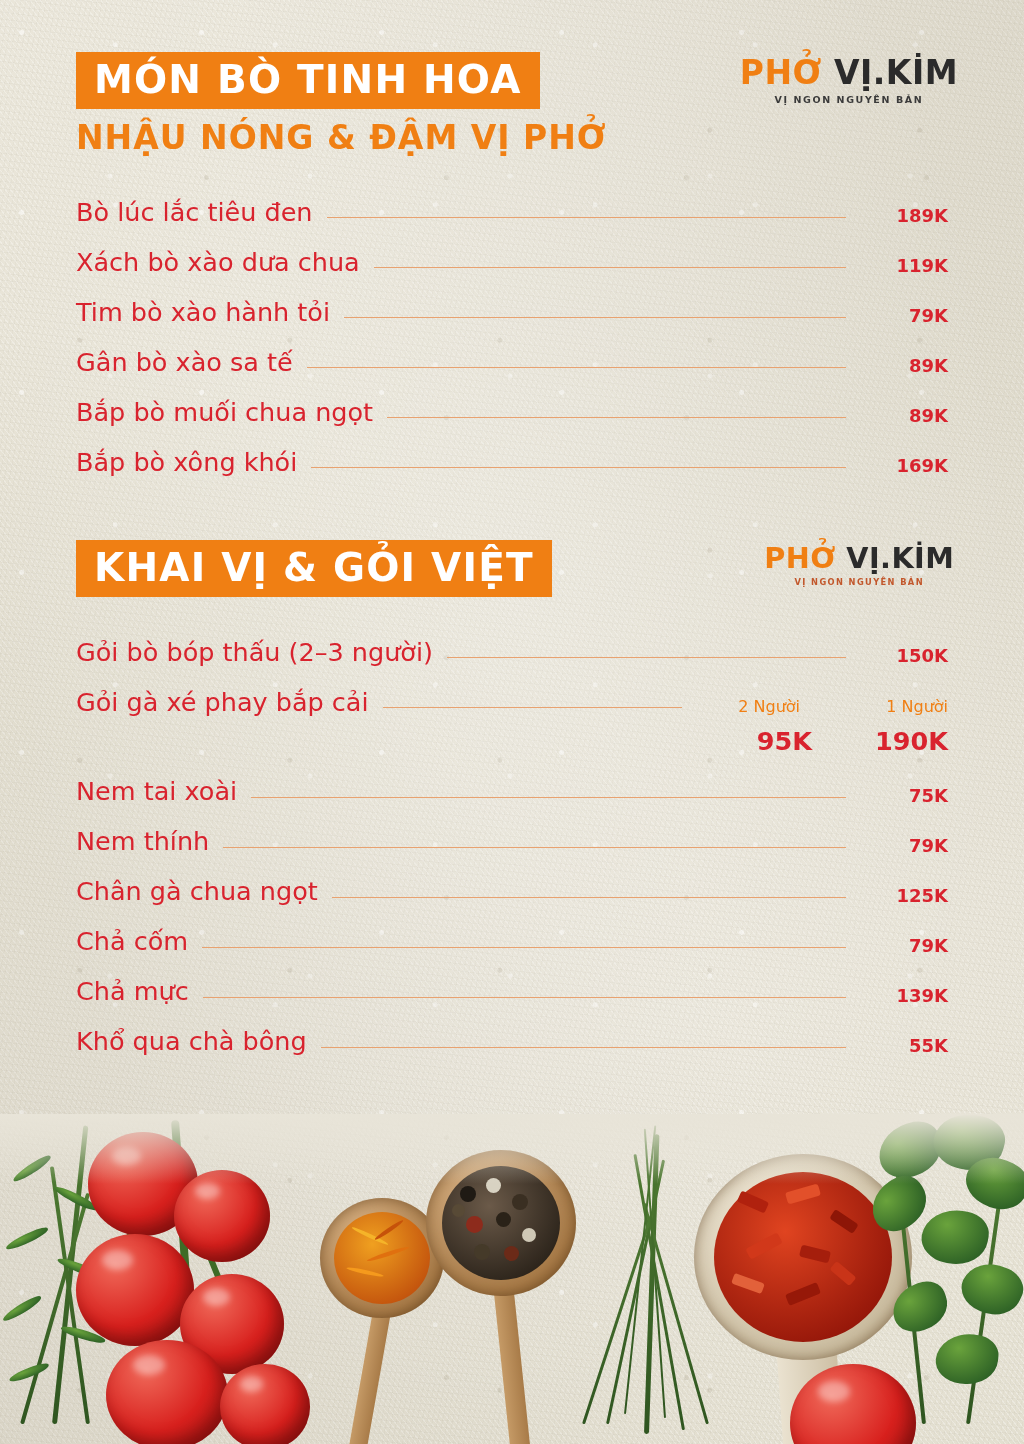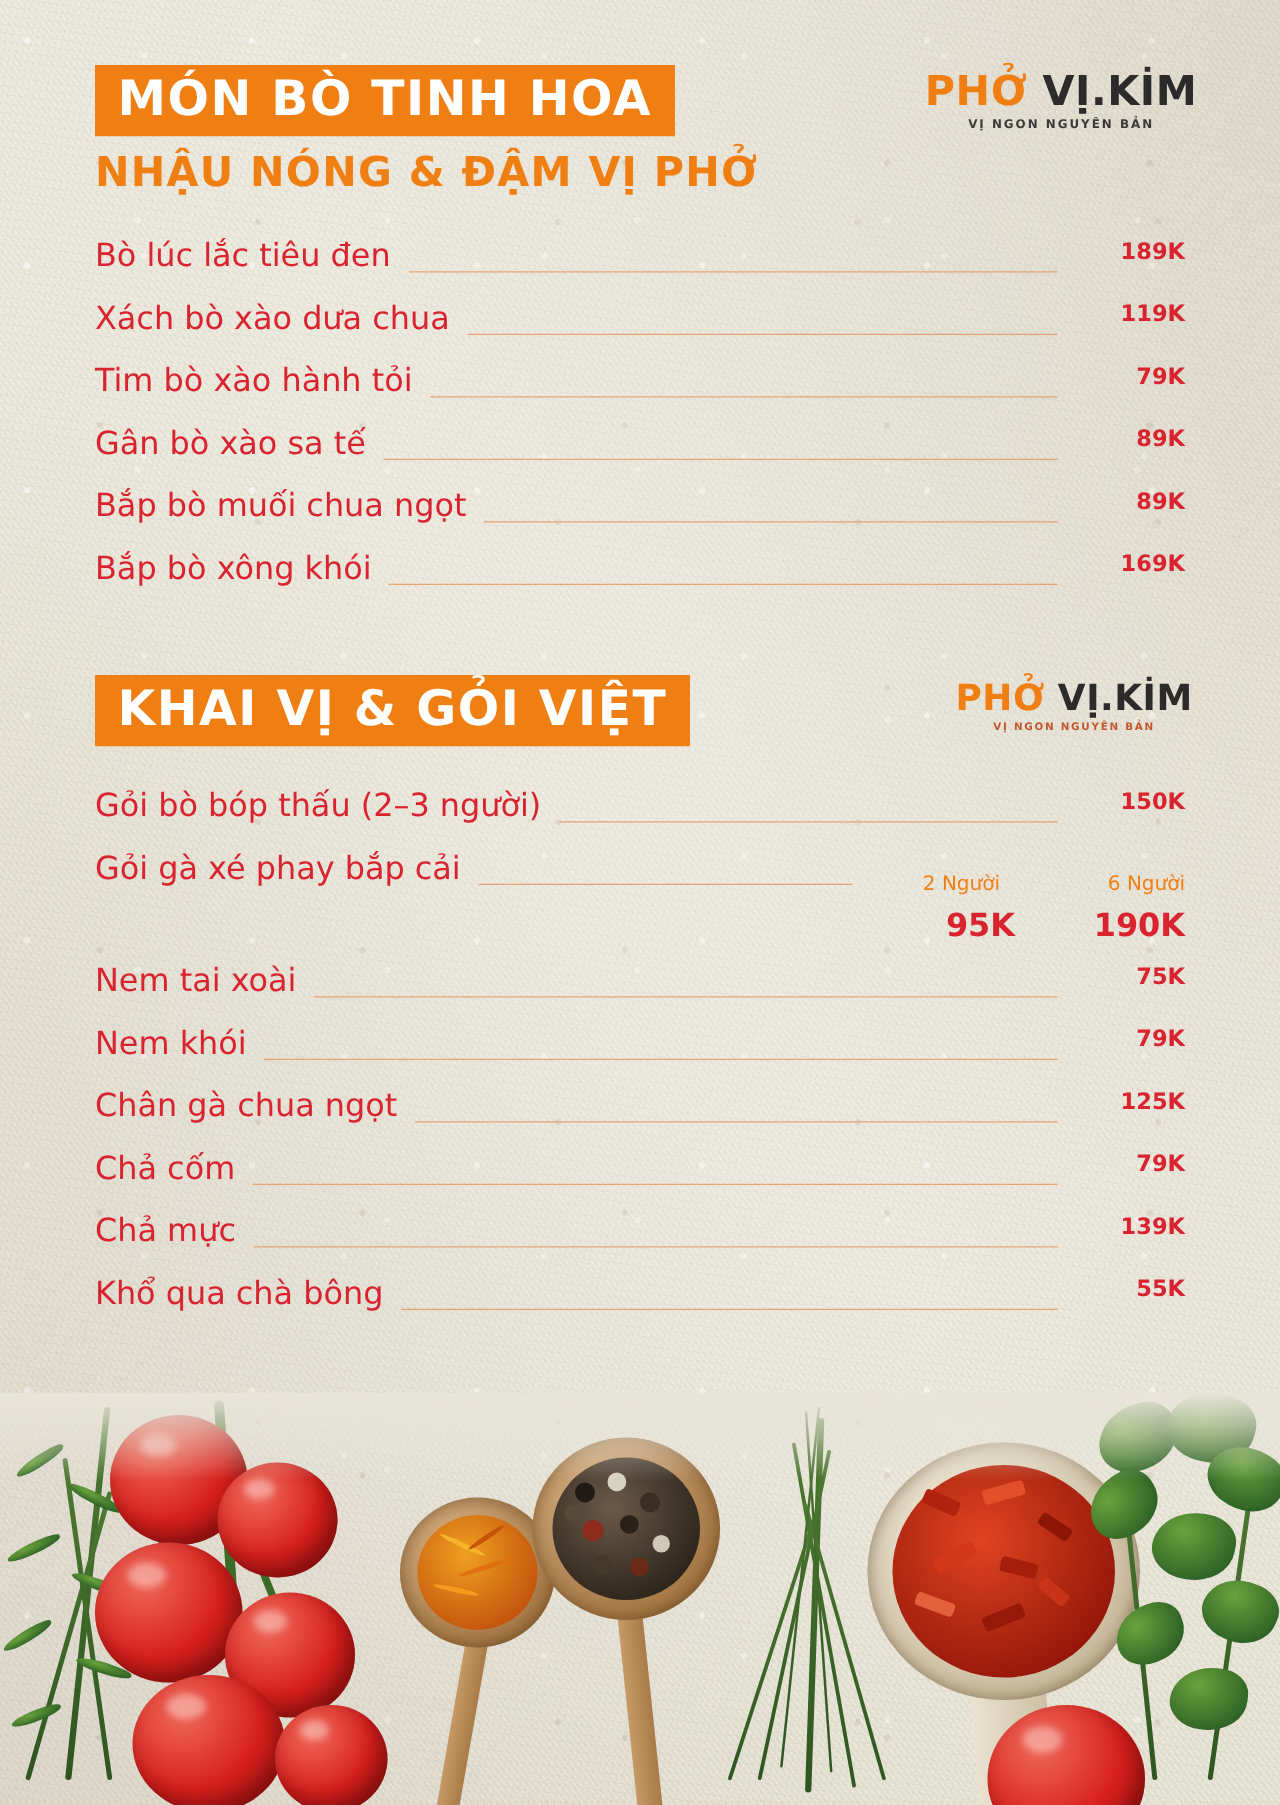--- a/index.html
+++ b/index.html
@@ -86,20 +86,21 @@
     letter-spacing: 1.6px;
     color: #3a3a3a;
     font-weight: bold;
   }
   #logo-mid .logo-tag { color: #C2572B; }
 
   
   .menu-list { margin-top: 36px; }
   .row {
     display: flex;
+    align-items: flex-end;
     margin-bottom: 16px;
     height: 34px;
   }
   .row .name {
     color: #D9232E;
     font-family: "DejaVu Sans", sans-serif;
     font-size: 25.5px;
     white-space: nowrap;
     line-height: 1;
     padding-bottom: 2px;
@@ -278,35 +279,35 @@
         <span class="name">Gỏi bò bóp thấu (2–3 người)</span>
         <span class="dots"></span>
         <span class="price">150K</span>
       </div>
 
       <div class="row has-cols">
         <span class="name">Gỏi gà xé phay bắp cải</span>
         <span class="dots"></span>
         <span class="cols">
           <span>2 Người</span>
-          <span>6 Người</span>
+          <span>1 Người</span>
         </span>
       </div>
       <div class="price-row">
         <span>95K</span>
         <span>190K</span>
       </div>
 
       <div class="row">
         <span class="name">Nem tai xoài</span>
         <span class="dots"></span>
         <span class="price">75K</span>
       </div>
       <div class="row">
-        <span class="name">Nem khói</span>
+        <span class="name">Nem thính</span>
         <span class="dots"></span>
         <span class="price">79K</span>
       </div>
       <div class="row">
         <span class="name">Chân gà chua ngọt</span>
         <span class="dots"></span>
         <span class="price">125K</span>
       </div>
       <div class="row">
         <span class="name">Chả cốm</span>

